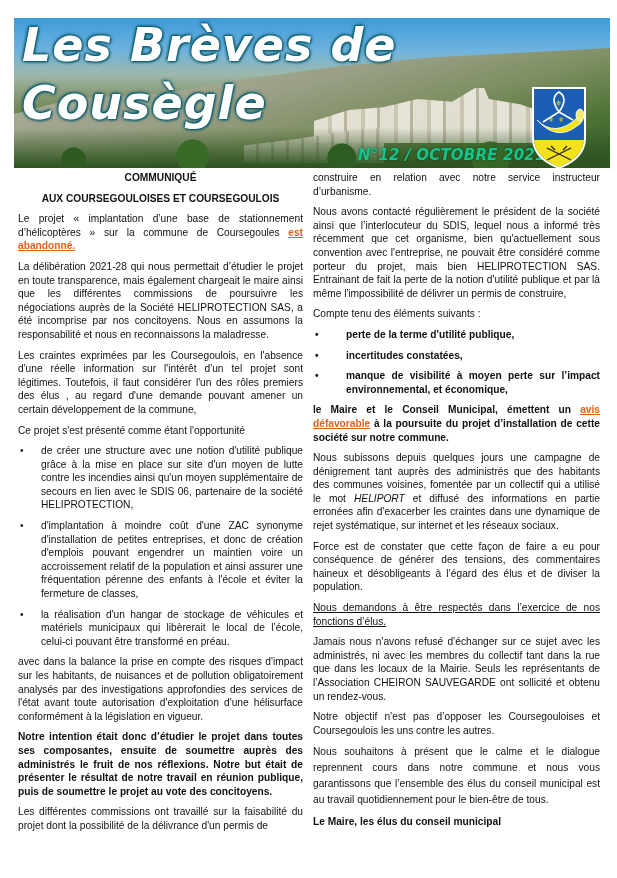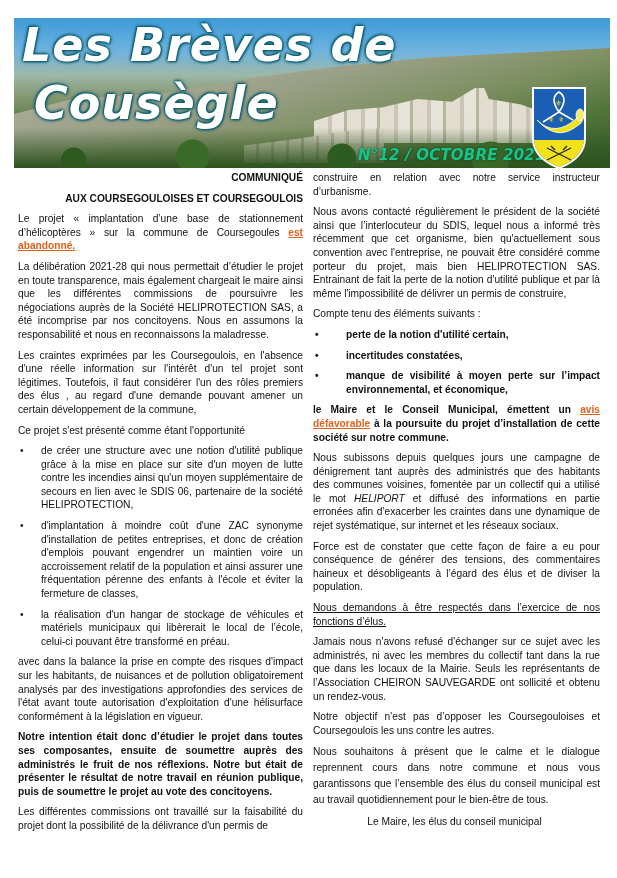--- a/index.html
+++ b/index.html
@@ -18,37 +18,37 @@
   .trees { position:absolute; left:0; right:0; bottom:0; height:40px;
     background: radial-gradient(circle at 10% 80%, #2e5a20 0 12px, transparent 13px),
                 radial-gradient(circle at 30% 70%, #3a6a28 0 16px, transparent 17px),
                 radial-gradient(circle at 55% 75%, #2d5b22 0 14px, transparent 15px),
                 radial-gradient(circle at 80% 80%, #386627 0 18px, transparent 19px),
                 linear-gradient(180deg, transparent 0, #2d531f 100%); }
   .title { position:absolute; left:8px; margin:0; font-family:"DejaVu Sans", sans-serif; font-style:italic; font-weight:bold;
     color:#fff; font-size:46px; line-height:1; letter-spacing:1px;
     text-shadow: 0 0 3px #0c5d6d, 0 0 4px #0c5d6d, 1px 1px 2px #0c5d6d, -1px -1px 2px #0c5d6d; }
   .title.l1 { top:4px;text-align:center; }
-  .title.l2 { top:62px;margin-left:12px; }
+  .title.l2 { top:62px; }
   .issue { position:absolute; left:344px; top:128px; font-family:"DejaVu Sans", sans-serif; font-style:italic; font-weight:bold;
     color:#19c48a; font-size:15px; letter-spacing:0.2px; text-shadow: 0 0 2px #0a3a20; }
   .crest { position:absolute; left:517px; top:68px; width:56px; height:84px; }
   .col { position:absolute; top:171px; font-size:10.2px; line-height:13.6px; text-align:justify; hyphens:auto; }
   .col.left { left:18px; width:285px; }
   .col.right { left:313px; width:287px; }
   .col p { margin:0 0 7px 0; }
-  .center { text-align:right; font-weight:bold; }
+  .center { text-align:center; font-weight:bold; }
   .b { font-weight:bold; }
   .orange-u { color:#e2611a; text-decoration:underline; font-weight:bold; }
   .u { text-decoration:underline; }
   ul { margin:0 0 7px 0; padding:0; list-style:none; }
   ul li { position:relative; padding-left:23px; margin-bottom:7px; }
   ul li::before { content:"\2022"; position:absolute; left:2px; top:0; }
   .wide li { padding-left:33px; }
-  .sign { text-align:center; font-weight:normal; padding-right:4px; margin-top:6px; }
+  .sign { text-align:left; font-weight:bold; padding-right:4px; margin-top:6px; }
 </style>
 </head>
 <body>
 
 <div class="banner">
   <div class="mount"></div>
   <div class="village"></div>
   <div class="village2"></div>
   <div class="trees"></div>
   <h1 class="title l1">Les Brèves de</h1>
@@ -82,21 +82,21 @@
   <p>avec dans la balance la prise en compte des risques d'impact sur les habitants, de nuisances et de pollution obligatoirement analysés par des investigations approfondies des services de l'état avant toute autorisation d'exploitation d'une hélisurface conformément à la législation en vigueur.</p>
   <p class="b">Notre intention était donc d’étudier le projet dans toutes ses composantes, ensuite de soumettre auprès des administrés le fruit de nos réflexions. Notre but était de présenter le résultat de notre travail en réunion publique, puis de soumettre le projet au vote des concitoyens.</p>
   <p>Les différentes commissions ont travaillé sur la faisabilité du projet dont la possibilité de la délivrance d'un permis de</p>
 </div>
 
 <div class="col right">
   <p>construire en relation avec notre service instructeur d’urbanisme.</p>
   <p>Nous avons contacté régulièrement le président de la société ainsi que l’interlocuteur du SDIS, lequel nous a informé très récemment que cet organisme, bien qu'actuellement sous convention avec l'entreprise, ne pouvait être considéré comme porteur du projet, mais bien HELIPROTECTION SAS. Entrainant de fait la perte de la notion d'utilité publique et par là même l'impossibilité de délivrer un permis de construire,</p>
   <p>Compte tenu des éléments suivants :</p>
   <ul class="wide b">
-    <li>perte de la notion d'utilité certain,</li>
+    <li>perte de la terme d'utilité publique,</li>
     <li>incertitudes constatées,</li>
     <li>manque de visibilité       à moyen perte sur l’impact environnemental, et économique,</li>
   </ul>
   <p class="b"><span>le Maire et le Conseil Municipal, émettent un </span><span class="orange-u">avis défavorable</span><span> à la poursuite du projet d’installation de cette société sur notre  commune.</span></p>
   <p><span>Nous subissons depuis quelques jours une campagne de dénigrement tant auprès des administrés que des habitants des communes voisines, fomentée par un collectif qui a utilisé le mot </span><i>HELIPORT</i><span> et diffusé des informations en partie erronées afin d’exacerber les craintes dans une dynamique de rejet systématique, sur internet et les réseaux sociaux.</span></p>
   <p>Force est de constater que cette façon de faire a eu pour conséquence de générer des tensions, des commentaires haineux et désobligeants à l’égard des élus et de diviser la population.</p>
   <p class="u">Nous demandons à être respectés dans l’exercice de nos fonctions d’élus.</p>
   <p>Jamais nous n'avons refusé d’échanger sur ce sujet avec les administrés, ni avec les membres du collectif tant dans la rue que dans les locaux de la Mairie. Seuls les représentants de l’Association CHEIRON SAUVEGARDE ont sollicité et obtenu un rendez-vous.</p>
   <p>Notre objectif n’est pas d’opposer les Coursegouloises et Coursegoulois   les uns contre les autres.</p>
   <p style="line-height:16px">Nous souhaitons à présent que le calme et le dialogue reprennent cours dans notre commune et nous vous garantissons que l’ensemble des élus du conseil municipal est au travail quotidiennement pour le bien-être de tous.</p>

